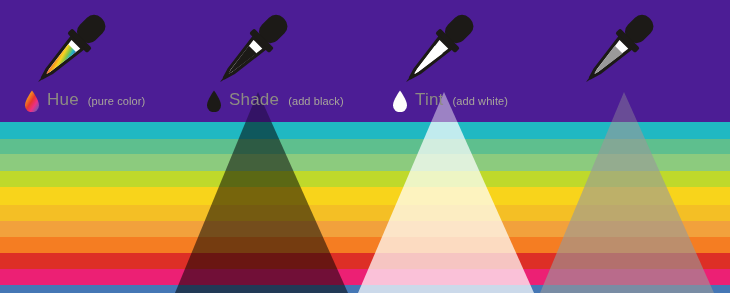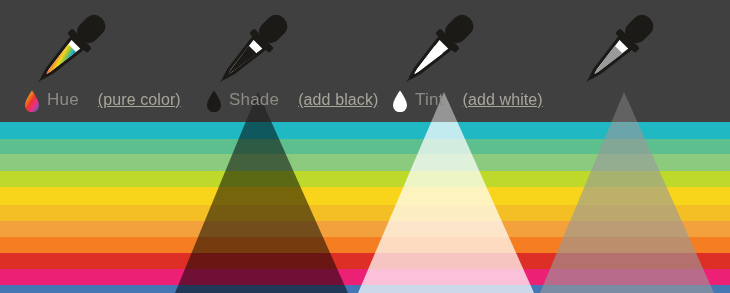--- a/index.html
+++ b/index.html
@@ -50,31 +50,30 @@
     margin-right:7px;
     align-self:center;
     flex:0 0 auto;
   }
   .lbl-main {
     font-size:17px;
     color:#8d8b83;
     letter-spacing:0.2px;
   }
   .lbl-sub {
-    font-size:16px;
+    font-size:11px;
     color:#a8a59b;
-    margin-left:19px;
+    margin-left:9px;
     letter-spacing:0.1px;
-    text-decoration:underline;
   }
 </style>
 </head>
 <body>
 
-<div id="stage" style="background: #404040;">
+<div id="stage" style="background: #4c1d95;">
 
   <div id="stripes">
       <div class="stripe" style="background: rgb(32, 184, 194); height: 17px;"></div>
       <div class="stripe" style="background: rgb(94, 191, 142); height: 15px;"></div>
       <div class="stripe" style="background: rgb(140, 203, 126); height: 17px;"></div>
       <div class="stripe" style="background: rgb(191, 217, 43); height: 16px;"></div>
       <div class="stripe" style="background: rgb(248, 212, 27); height: 18px;"></div>
       <div class="stripe" style="background: rgb(244, 191, 37); height: 16px;"></div>
       <div class="stripe" style="background: rgb(242, 161, 60); height: 16px;"></div>
       <div class="stripe" style="background: rgb(245, 125, 34); height: 16px;"></div>

